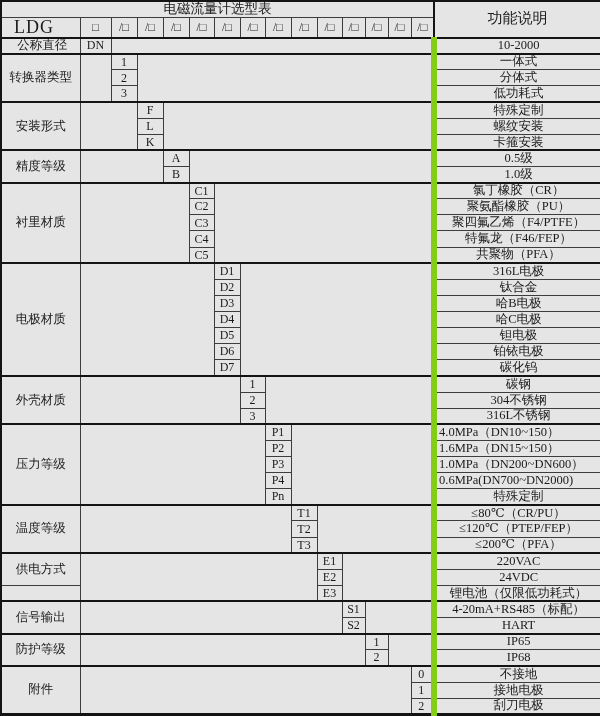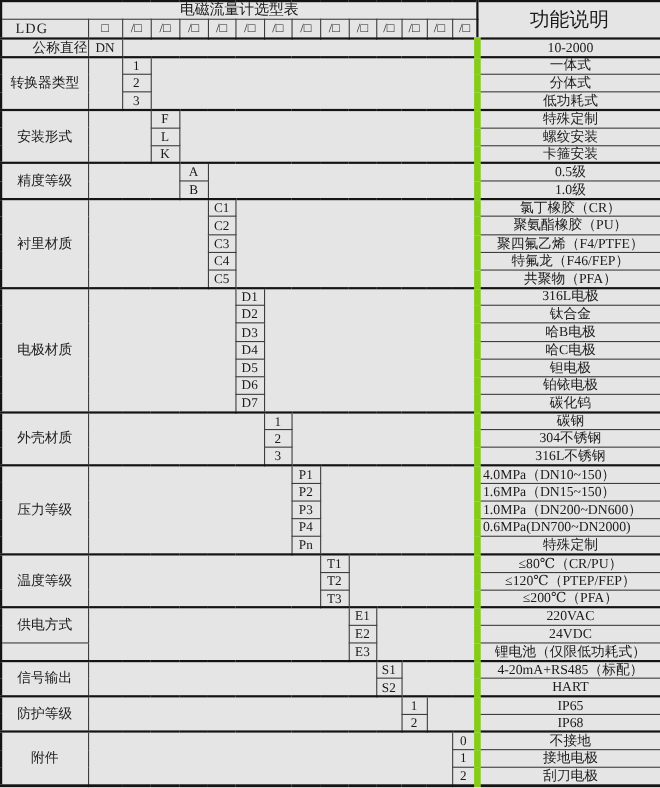--- a/index.html
+++ b/index.html
@@ -9,26 +9,26 @@
     width:600px;height:716px;
     border-collapse:collapse;table-layout:fixed;
     border:2px solid #141414;border-bottom:3px solid #141414;
   }
   td{
     padding:0;font-size:12.5px;line-height:1.05;
     text-align:center;vertical-align:middle;
     overflow:hidden;white-space:nowrap;
   }
   td.title-cell{font-size:13.5px;border-bottom:1px solid #3d3d3d;}
-  td.fn-header{font-size:18px;border-left:2px solid #141414;border-bottom:2px solid #141414;}
+  td.fn-header{font-size:15px;border-left:2px solid #141414;border-bottom:2px solid #141414;}
   tr.ldg-row td{border:1px solid #3d3d3d;}
-  td.ldg-cell{text-align:left;padding-left:12px;font-size:13px;letter-spacing:1px;}
+  td.ldg-cell{text-align:left;padding-left:12px;font-size:18px;letter-spacing:1px;}
   td.slot-cell{font-size:11.5px;}
   td.cat-label{border-right:1px solid #3d3d3d;}
-  td.cat-label.left{text-align:right;padding-left:3px;}
+  td.cat-label.left{text-align:center;padding-left:3px;}
   td.label-extra{border-right:1px solid #3d3d3d;border-top:1px solid #3d3d3d;}
   td.code-box{border:1px solid #3d3d3d;font-size:12px;}
   td.spacer{border:none;}
   td.desc{border-top:1px solid #3d3d3d;border-bottom:1px solid #3d3d3d;border-left:6px solid #84cc16;}
   td.desc.left{text-align:left;padding-left:2px;}
   .sect-top{border-top:2px solid #141414 !important;}
   tr.title-row{height:16px;}
   tr.ldg-row{height:18px;}
   tr.data-row{height:16px;}
 </style>

